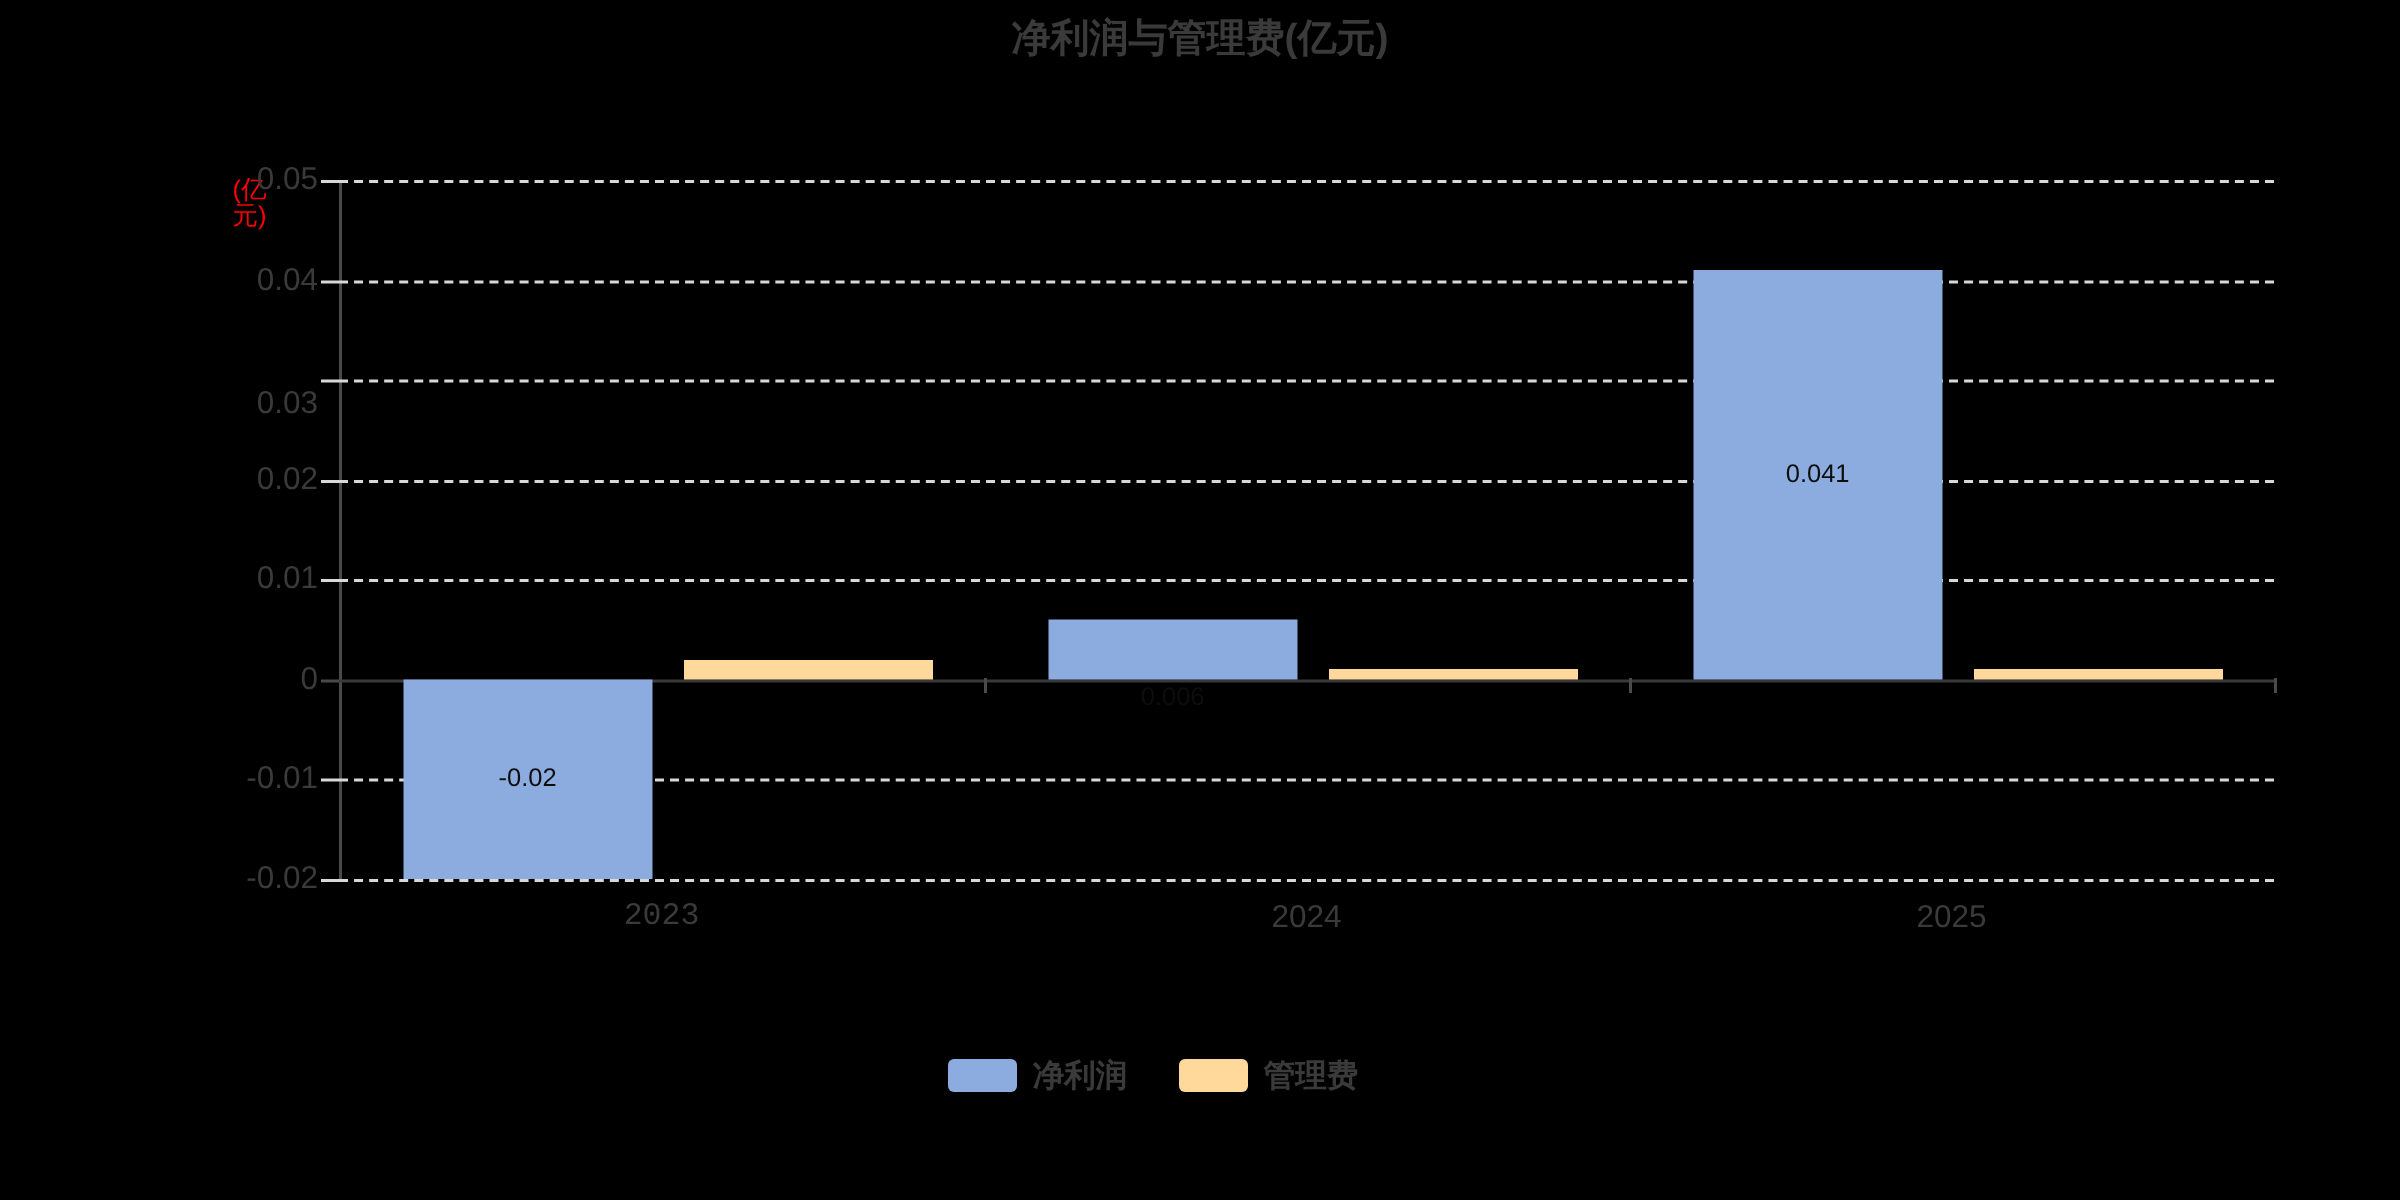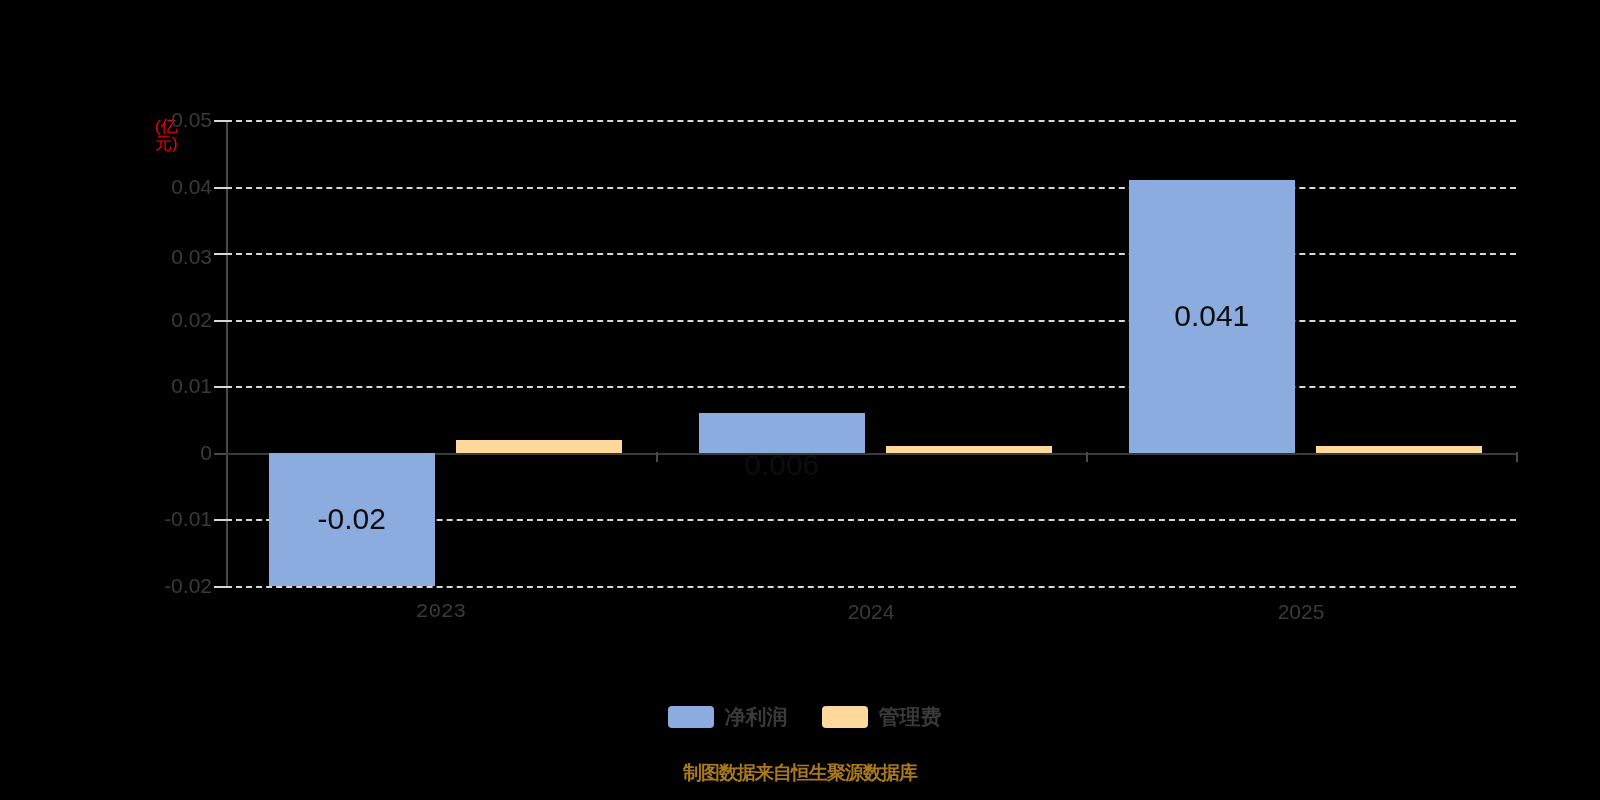--- a/index.html
+++ b/index.html
@@ -96,35 +96,34 @@
     width: 2px;
     height: 10px;
     background: #4a4a4a;
   }
   .bar {
     position: absolute;
   }
   .bar-label {
     position: absolute;
     color: #0d0d0d;
-    font-size: 30px;
+    font-size: 17px;
     text-align: center;
     transform: translate(-50%, -50%);
     white-space: nowrap;
   }
   .legend {
     position: absolute;
     left: 0;
     top: 703px;
     width: 1537px;
     display: flex;
     justify-content: center;
     align-items: center;
     gap: 34px;
-    padding-left: 36px;
   }
   .legend-item {
     display: flex;
     align-items: center;
     gap: 11px;
   }
   .legend-swatch {
     width: 46px;
     height: 22px;
     border-radius: 4px;
@@ -144,20 +143,21 @@
     font-size: 19px;
     font-weight: bold;
     letter-spacing: -1px;
   }
 </style>
 </head>
 <body>
 
 <div id="chart-root">
 
+  <div class="chart-title">净利润与管理费(亿元)</div>
 
   <div class="y-axis-unit">(亿元)</div>
 
   <div class="axis-line"></div>
 
   <div id="grid-layer">
       <div class="gridline" style="left: 226px; top: 120px; width: 1290px; position: absolute;"></div>
       <div class="gridline" style="left: 226px; top: 186.571px; width: 1290px; position: absolute;"></div>
       <div class="gridline" style="left: 226px; top: 253.143px; width: 1290px; position: absolute;"></div>
       <div class="gridline" style="left: 226px; top: 319.714px; width: 1290px; position: absolute;"></div>
@@ -172,21 +172,21 @@
       <div class="tick-mark" style="top: 253.143px;"></div>
       <div class="tick-mark" style="top: 319.714px;"></div>
       <div class="tick-mark" style="top: 386.286px;"></div>
       <div class="tick-mark zero-tick" style="top: 452.857px;"></div>
       <div class="tick-mark" style="top: 519.429px;"></div>
       <div class="tick-mark" style="top: 586px;"></div>
     </div>
   <div id="ylabel-layer">
       <div class="y-tick-label" style="top: 120px;">0.05</div>
       <div class="y-tick-label" style="top: 186.571px;">0.04</div>
-      <div class="y-tick-label" style="top: 257px;">0.03</div>
+      <div class="y-tick-label" style="top: 269px;">0.03</div>
       <div class="y-tick-label" style="top: 319.714px; margin-left: 44px;">0.02</div>
       <div class="y-tick-label" style="top: 386.286px;">0.01</div>
       <div class="y-tick-label" style="top: 452.857px;">0</div>
       <div class="y-tick-label" style="top: 519.429px;">-0.01</div>
       <div class="y-tick-label" style="top: 586px;">-0.02</div>
     </div>
   <div id="bar-layer">
       <div class="bar" style="left: 269px; top: 452.857px; width: 165.55px; height: 133.143px; background: rgb(140, 172, 223);"></div>
       <div class="bar-label" style="left: 351.775px; top: 519.429px;">-0.02</div>
       <div class="bar" style="left: 456.05px; top: 439.543px; width: 165.55px; height: 13.3143px; background: rgb(255, 216, 155);"></div>
@@ -210,15 +210,14 @@
     <div class="legend-item">
       <span class="legend-swatch" id="sw0" style="background: rgb(140, 172, 223);"></span>
       <span class="legend-text">净利润</span>
     </div>
     <div class="legend-item">
       <span class="legend-swatch" id="sw1" style="background: rgb(255, 216, 155);"></span>
       <span class="legend-text">管理费</span>
     </div>
   </div>
 
-  <div class="watermark" style="color: rgb(169, 121, 26);">制图数据来自恒生聚源数据库</div>
 
 </div>
 
 </body></html>

